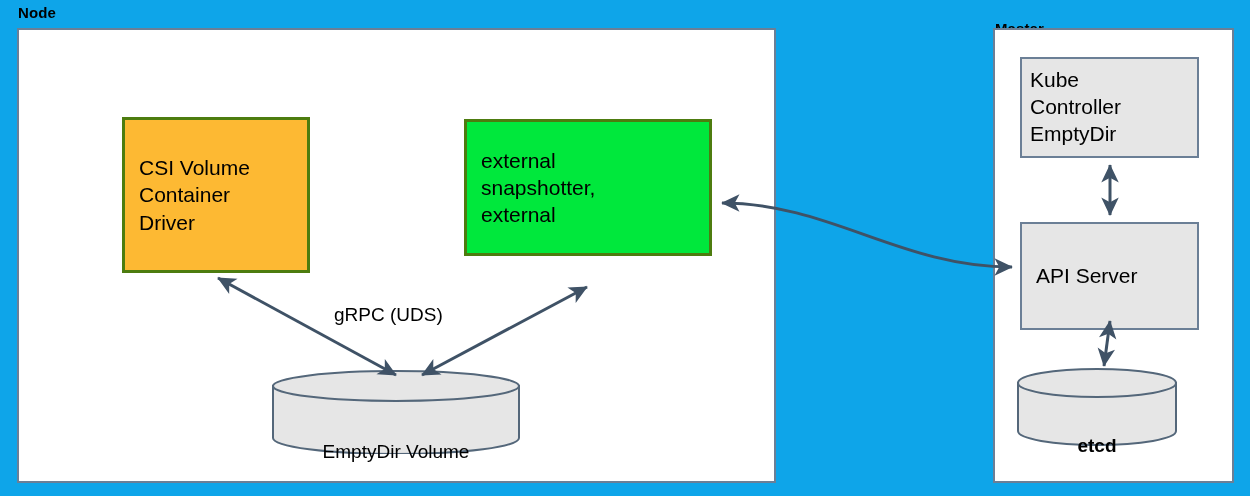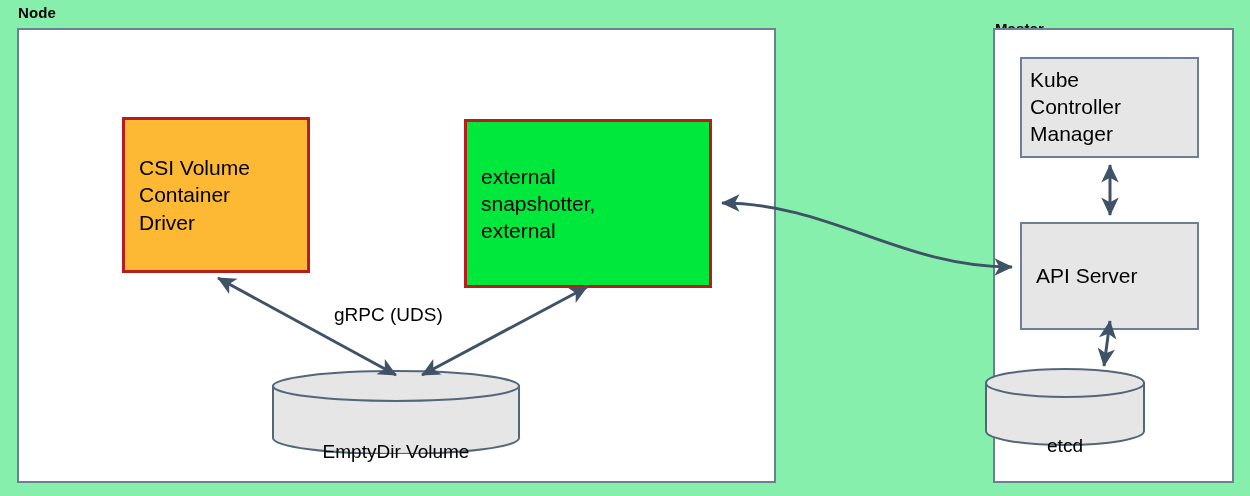--- a/index.html
+++ b/index.html
@@ -8,21 +8,21 @@
     background: #ffffff;
   }
   body {
     font-family: "Liberation Sans", sans-serif;
     color: #000000;
   }
   #canvas {
     position: relative;
     width: 1250px;
     height: 496px;
-    background: #86efac;
+    background: #0ea5e9;
     overflow: hidden;
   }
 
   
   .group-label {
     position: absolute;
     font-size: 15px;
     font-weight: bold;
     color: #000;
     letter-spacing: 0.1px;
@@ -42,21 +42,21 @@
     position: absolute;
     font-size: 23px;
     color: #000;
     white-space: nowrap;
   }
 
   
   .node-box {
     position: absolute;
     box-sizing: border-box;
-    border: 3px solid #b91c1c;
+    border: 3px solid #4d7c0f;
     display: flex;
     flex-direction: column;
     justify-content: center;
     padding-left: 14px;
     font-size: 21px;
     line-height: 1.30;
     color: #000;
   }
   .node-box.orange { background: #fdb933; }
   .node-box.green  { background: #00e83c; }
@@ -121,47 +121,47 @@
 
   <div class="container-box" style="left:993px; top:28px; width:241px; height:455px;"></div>
 
 
   <div class="node-box orange" style="left:122px; top:117px; width:188px; height:156px;">
     <span class="line">CSI Volume</span>
     <span class="line">Container</span>
     <span class="line">Driver</span>
   </div>
 
-  <div class="node-box green" style="left:464px; top:119px; width:248px; height:169px;">
+  <div class="node-box green" style="left:464px; top:119px; width:248px; height:137px;">
     <span class="line">external</span>
     <span class="line">snapshotter,</span>
     <span class="line">external</span>
   </div>
 
   <div class="edge-label" style="left:322px; top:304px;margin-left:12px;">gRPC (UDS)</div>
 
   <div class="cylinder" style="left:272px; top:370px; width:248px; height:84px;">
     <svg width="248" height="84" viewBox="0 0 248 84">
       <path d="M1,16 L1,68 A123,16 0 0 0 247,68 L247,16 Z" fill="#e6e6e6" stroke="#54677a" stroke-width="2"></path>
       <ellipse cx="124" cy="16" rx="123" ry="15" fill="#e6e6e6" stroke="#54677a" stroke-width="2"></ellipse>
     </svg>
     <div class="cyl-label" style="top:40px;">EmptyDir Volume</div>
   </div>
 
   <div class="grey-box" style="left:1020px; top:57px; width:179px; height:101px;padding-left:8px;">
     <span class="line">Kube</span>
     <span class="line">Controller</span>
-    <span class="line">Manager</span>
+    <span class="line">EmptyDir</span>
   </div>
 
   <div class="grey-box" style="left:1020px; top:222px; width:179px; height:108px;">
     <span class="line">API Server</span>
   </div>
 
-  <div class="cylinder" style="left:985px; top:368px; width:160px; height:78px;">
+  <div class="cylinder" style="left:1017px; top:368px; width:160px; height:78px;font-weight:bold;">
     <svg width="160" height="78" viewBox="0 0 160 78">
       <path d="M1,15 L1,63 A79,14 0 0 0 159,63 L159,15 Z" fill="#e6e6e6" stroke="#54677a" stroke-width="2"></path>
       <ellipse cx="80" cy="15" rx="79" ry="14" fill="#e6e6e6" stroke="#54677a" stroke-width="2"></ellipse>
     </svg>
     <div class="cyl-label" style="top:36px;">etcd</div>
   </div>
 
   <svg id="arrows">
     <defs>
       <marker id="ahead" viewBox="0 0 12 12" refX="10.5" refY="6" markerWidth="7" markerHeight="7" orient="auto-start-reverse">

